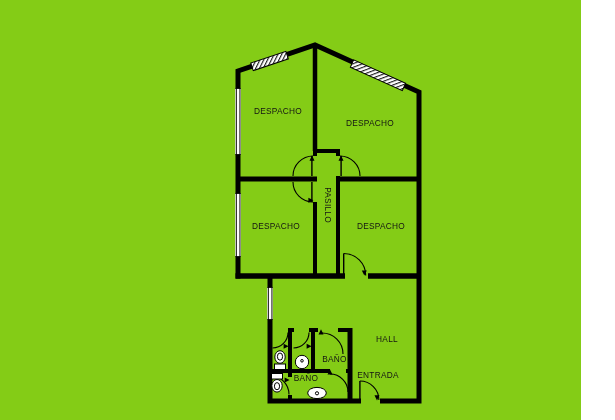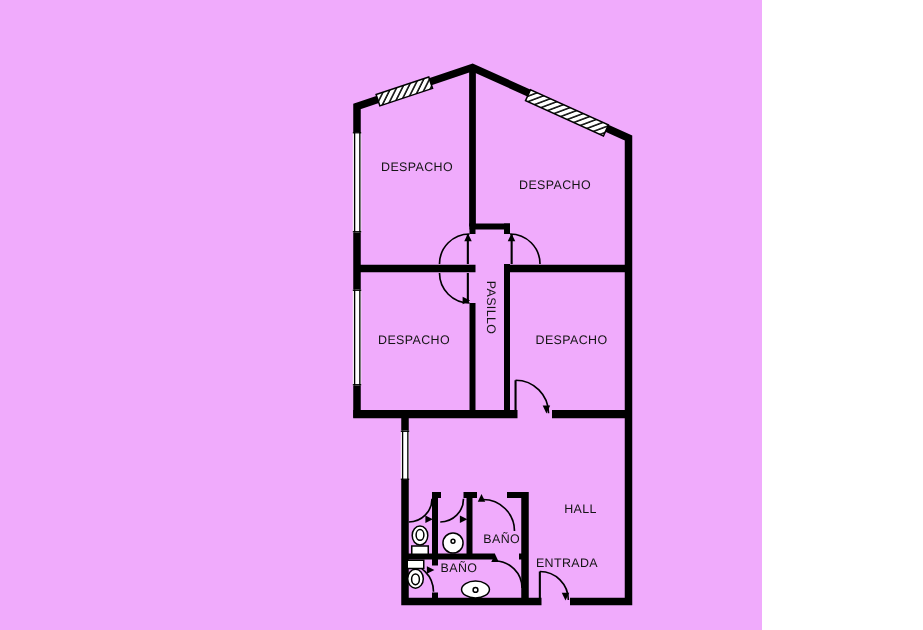--- a/index.html
+++ b/index.html
@@ -1,16 +1,16 @@
 <!DOCTYPE html>
 <html><head>
 <meta charset="utf-8">
 <style>
   html,body{margin:0;padding:0;background:#ffffff;}
-  .canvas{position:relative;width:508px;height:420px;background:#f0abfc;overflow:hidden;
+  .canvas{position:relative;width:581px;height:420px;background:#84cc16;overflow:hidden;
           font-family:"Liberation Sans", sans-serif;}
   svg text{font-family:"Liberation Sans", sans-serif;font-size:8.3px;letter-spacing:0.25px;fill:#141414;}
   svg .wall{stroke:#000;fill:none;}
   svg .thin{stroke:#000;stroke-width:0.9;fill:none;}
   svg .arc{stroke:#000;stroke-width:1.1;fill:none;}
   svg .leaf{stroke:#000;stroke-width:1.4;fill:none;}
   svg .fixture{stroke:#000;stroke-width:1;fill:#fff;}
   svg .arrow{fill:#000;stroke:none;}
 </style>
 </head>

